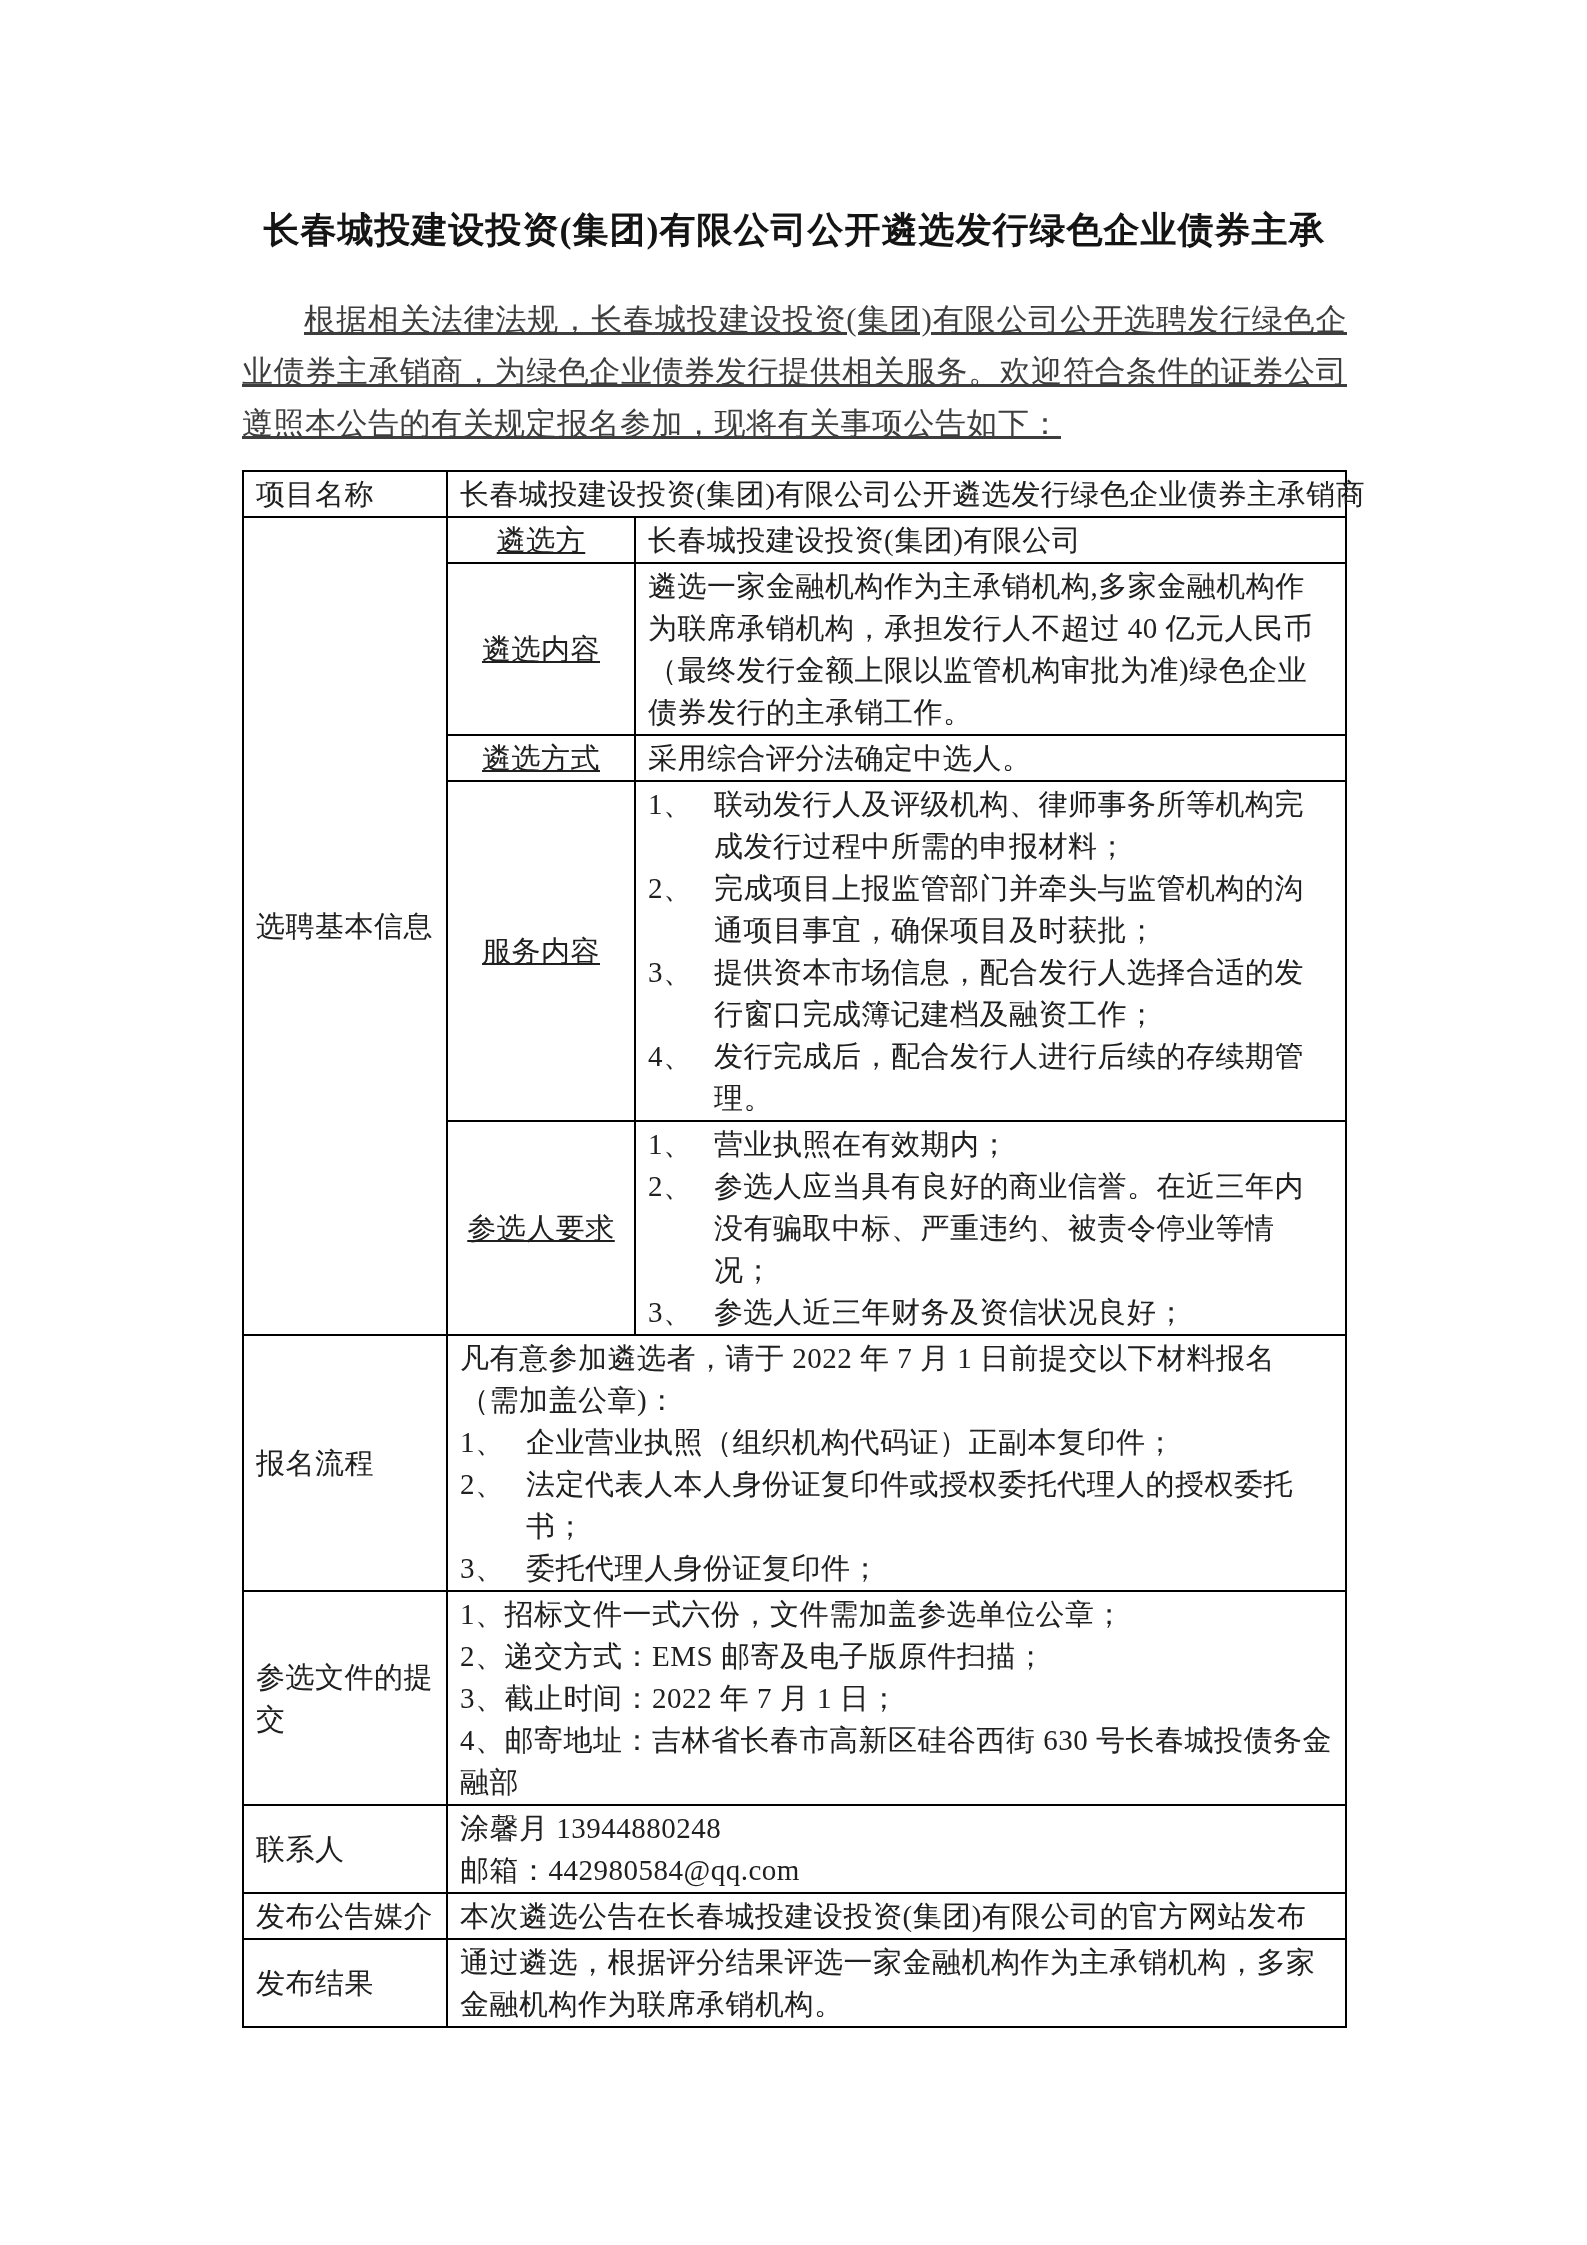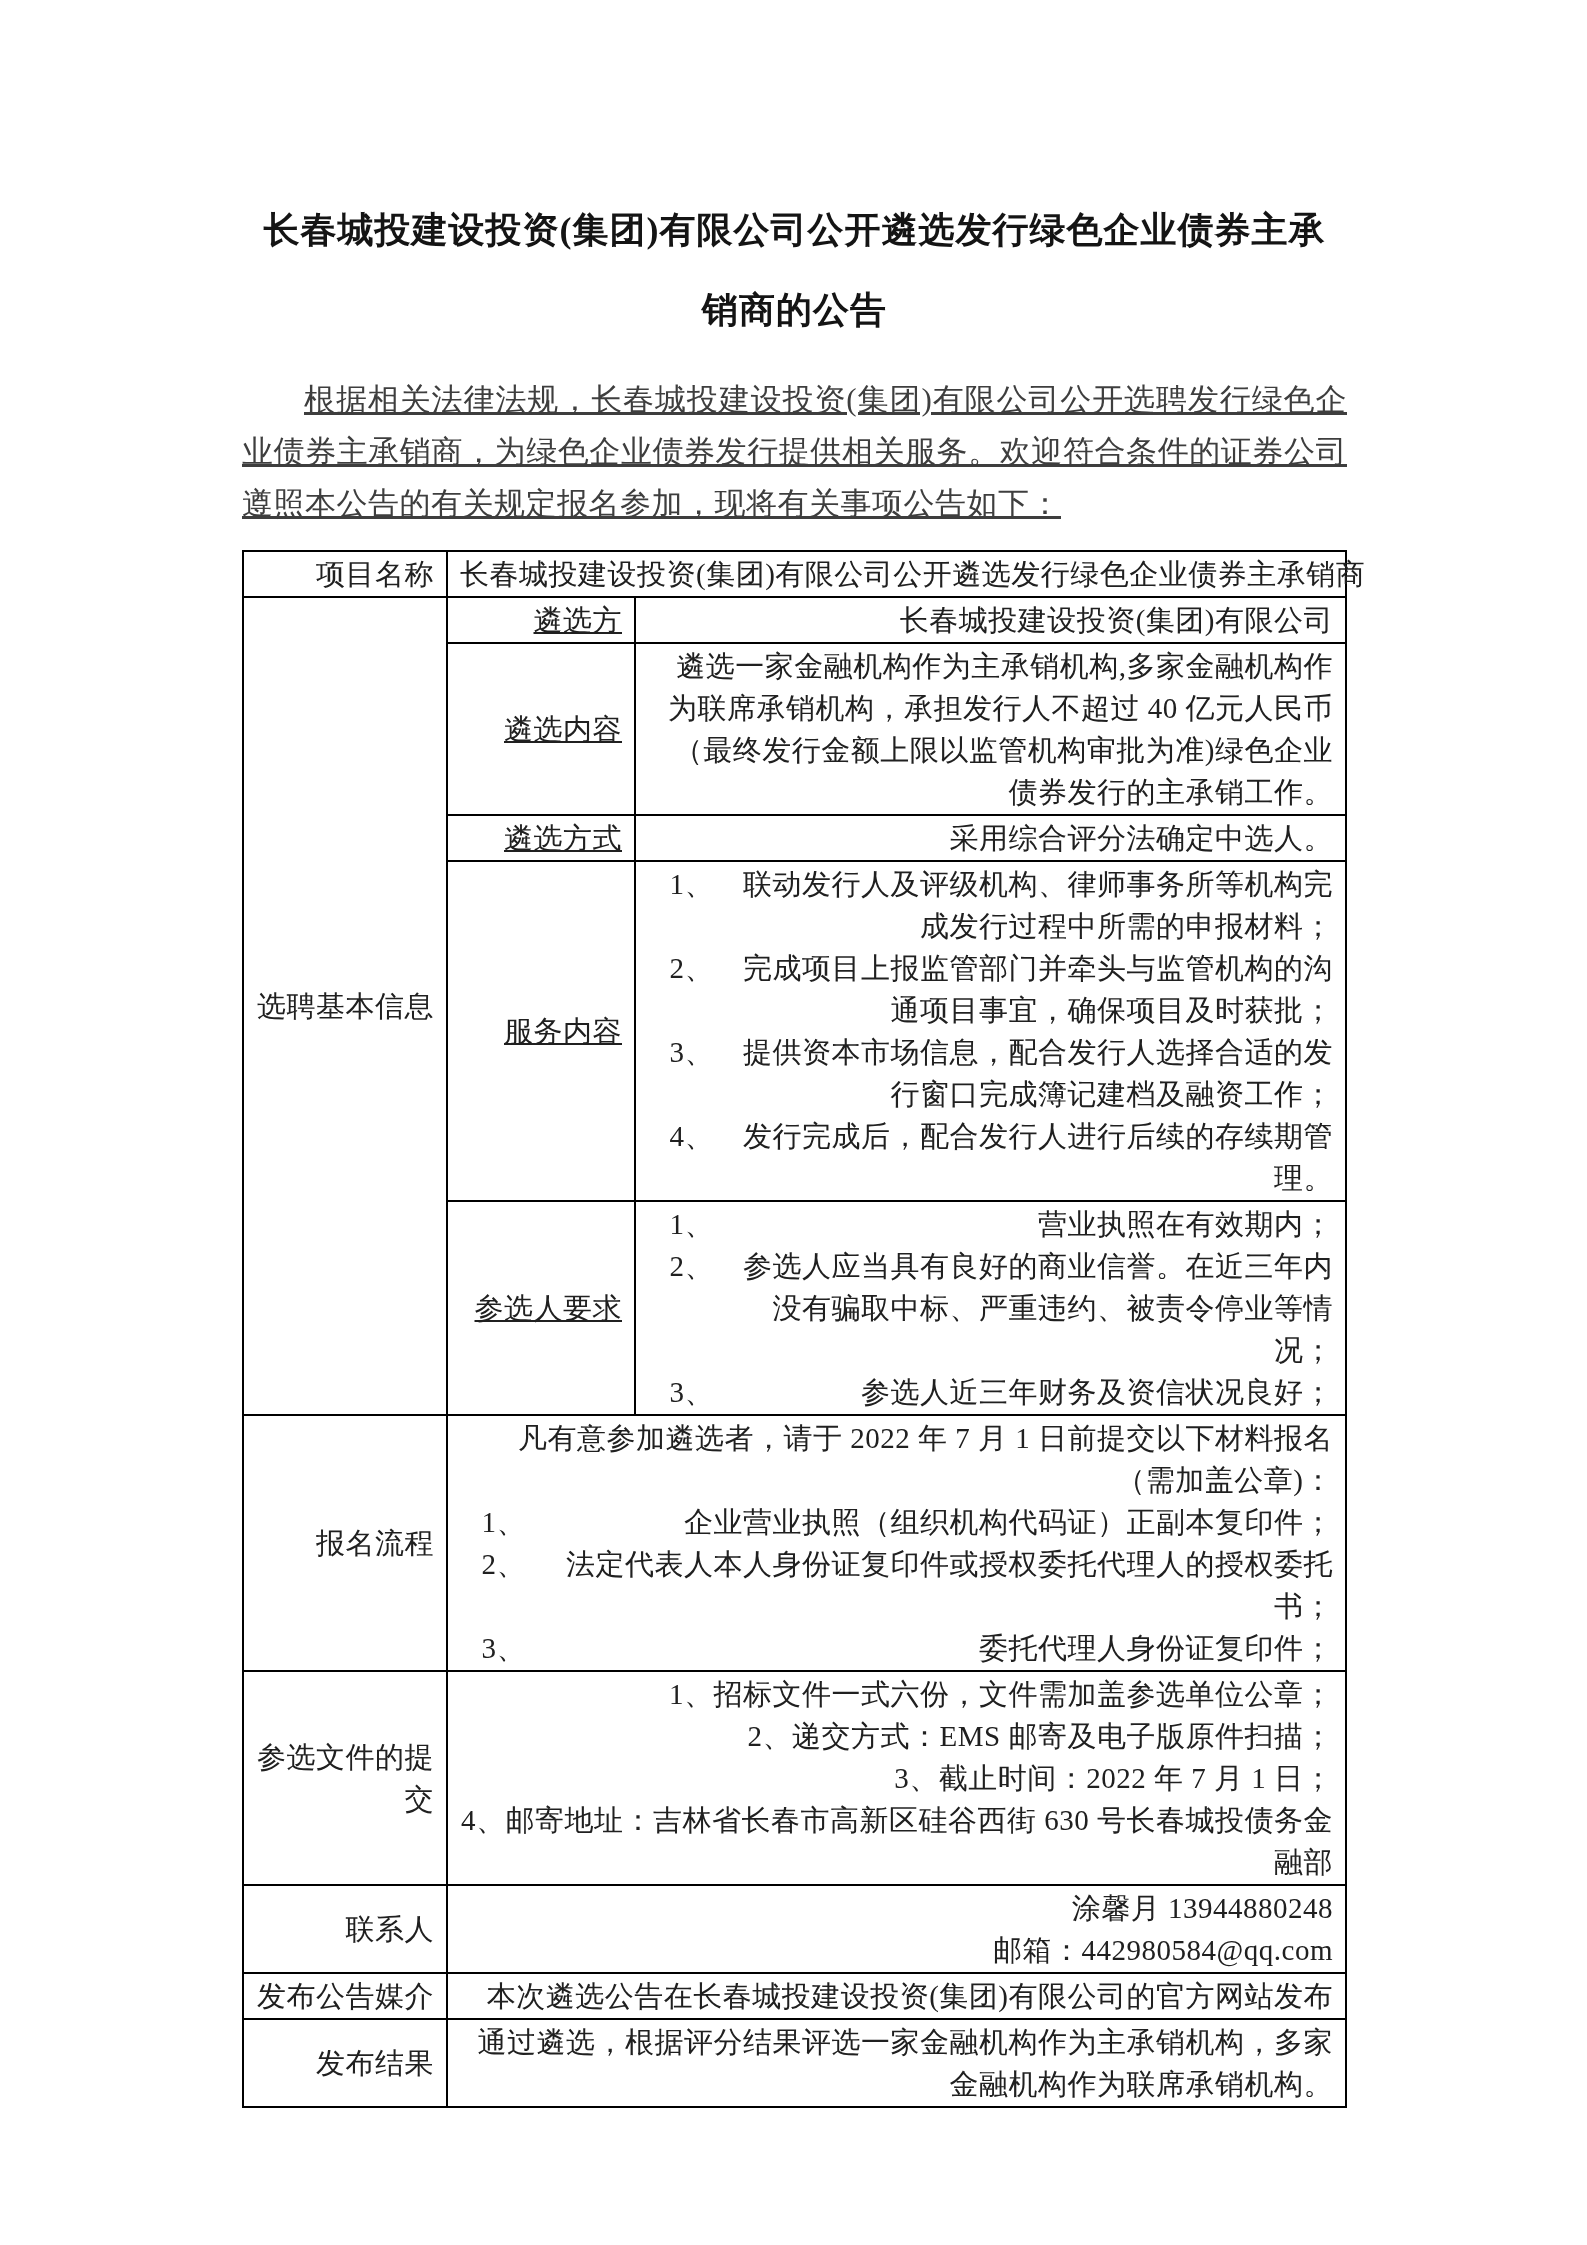--- a/index.html
+++ b/index.html
@@ -48,39 +48,37 @@
   }
   table.announce td {
     border: 2px solid #000;
     font-size: 29px;
     line-height: 42px;
     color: #202020;
     padding: 1px 12px;
     vertical-align: middle;
     letter-spacing: 0.5px;
     word-break: break-all;
-    text-align: right;
   }
   td.lbl { padding-left: 14px; }
   td.lbl-top { vertical-align: top; padding-top: 4px; border-radius: 6px; }
   td.sublbl { text-align: center; text-decoration: underline; }
   td.content-top { vertical-align: top; padding-top: 4px; border-radius: 28px; }
   .hang { display: flex; align-items: flex-start; }
   .hang .num { width: 66px; flex: none; }
   .hang .txt { flex: 1; }
   .nowrap { white-space: nowrap; }
 </style>
 </head>
 <body>
 
 <div class="page">
 
   <h1 class="doc-title">
     <span class="tline">长春城投建设投资(集团)有限公司公开遴选发行绿色企业债券主承</span>
-    <span class="tline">销商的公告</span>
   </h1>
 
   <p class="intro">根据相关法律法规，长春城投建设投资(集团)有限公司公开选聘发行绿色企业债券主承销商，为绿色企业债券发行提供相关服务。欢迎符合条件的证券公司遵照本公告的有关规定报名参加，现将有关事项公告如下：</p>
 
   <table class="announce">
     <colgroup>
       <col style="width:204px">
       <col style="width:188px">
       <col>
     </colgroup>

